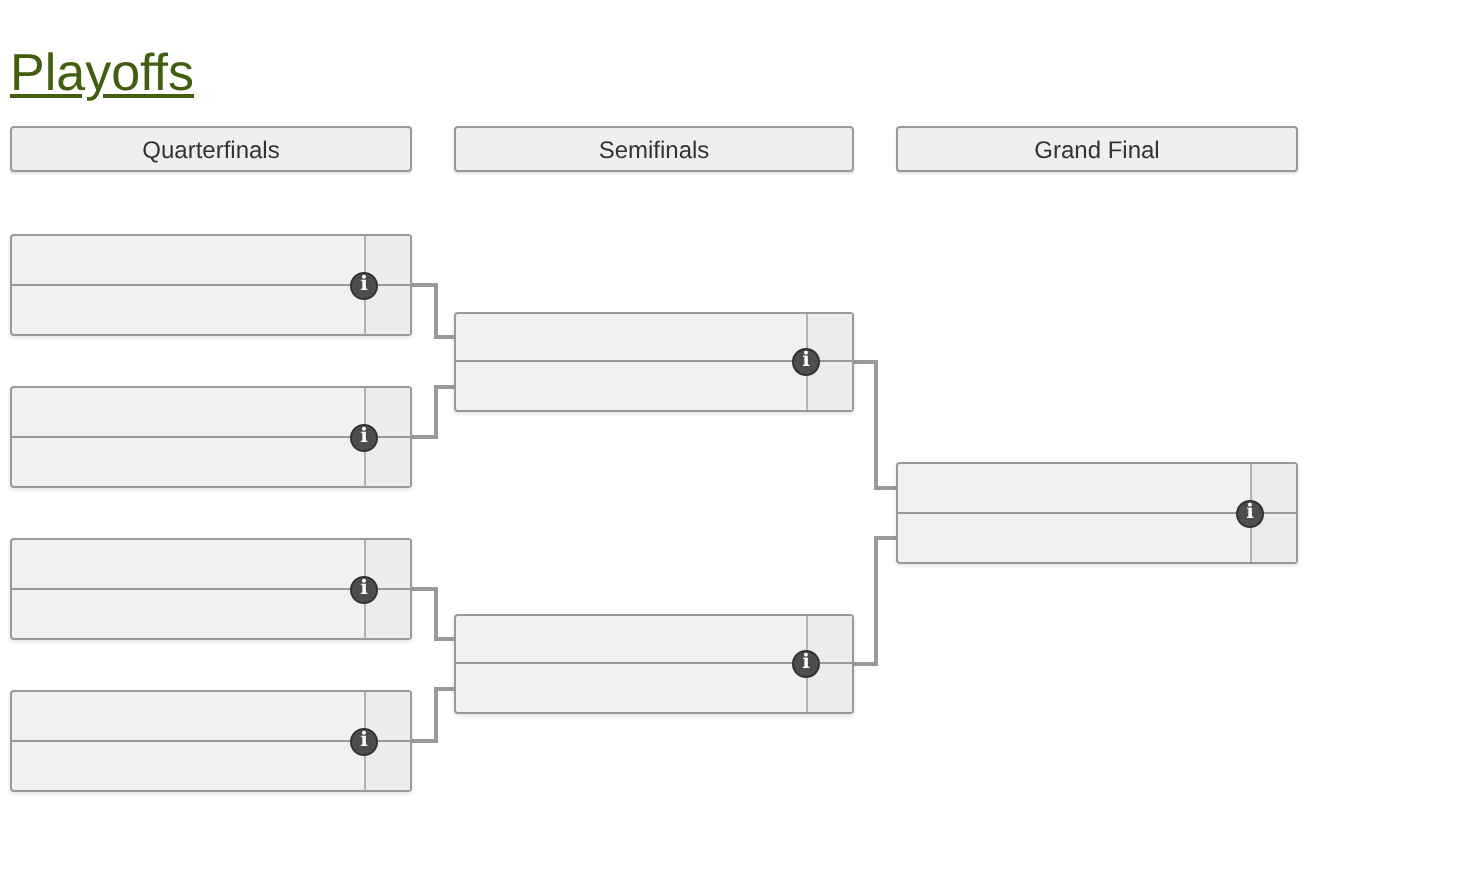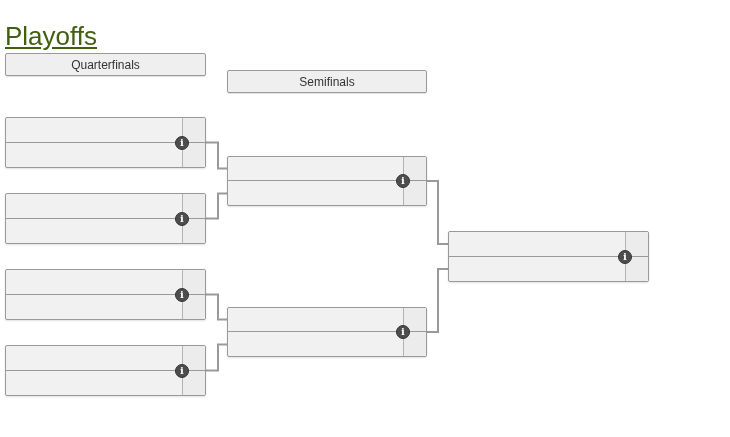--- a/index.html
+++ b/index.html
@@ -16,35 +16,35 @@
     left: 5px;
     top: 22px;
     font-size: 26px;
     line-height: 28px;
     color: #425e10;
     font-weight: 400;
     text-decoration: underline;
   }
   .round-header {
     position: absolute;
-    top: 53px;
+    top: 63px;
     height: 23px;
     box-sizing: border-box;
     background: #efefef;
     border: 1px solid #999999;
     border-radius: 2px;
     box-shadow: 0 1px 1px rgba(0,0,0,0.12);
     color: #333333;
     font-size: 12px;
     display: flex;
     align-items: center;
     justify-content: center;
   }
   .rh-1 { left: 5px;   width: 201px; }
-  .rh-2 { left: 227px; width: 200px; margin-top: 17px; }
+  .rh-2 { left: 227px; width: 200px; }
   .rh-3 { left: 448px; width: 201px; }
 
   .connectors {
     position: absolute;
     left: 0; top: 0;
     width: 730px; height: 437px;
   }
 
   .match {
     position: absolute;
@@ -114,20 +114,21 @@
 </style>
 </head>
 <body>
 
 <div class="canvas">
 
   <div class="page-title">Playoffs</div>
 
   <div class="round-header rh-1">Quarterfinals</div>
   <div class="round-header rh-2">Semifinals</div>
+  <div class="round-header rh-3">Grand Final</div>
 
   <svg class="connectors" viewBox="0 0 730 437" xmlns="http://www.w3.org/2000/svg">
     <polyline points="204,142.5 218,142.5 218,168.5 229,168.5" fill="none" stroke="#9a9a9a" stroke-width="2"></polyline>
     <polyline points="204,218.5 218,218.5 218,193.5 229,193.5" fill="none" stroke="#9a9a9a" stroke-width="2"></polyline>
     <polyline points="204,294.5 218,294.5 218,319.5 229,319.5" fill="none" stroke="#9a9a9a" stroke-width="2"></polyline>
     <polyline points="204,370.5 218,370.5 218,344.5 229,344.5" fill="none" stroke="#9a9a9a" stroke-width="2"></polyline>
     <polyline points="424,181 438,181 438,244 450,244" fill="none" stroke="#9a9a9a" stroke-width="2"></polyline>
     <polyline points="424,332 438,332 438,269 450,269" fill="none" stroke="#9a9a9a" stroke-width="2"></polyline>
   </svg>
 

